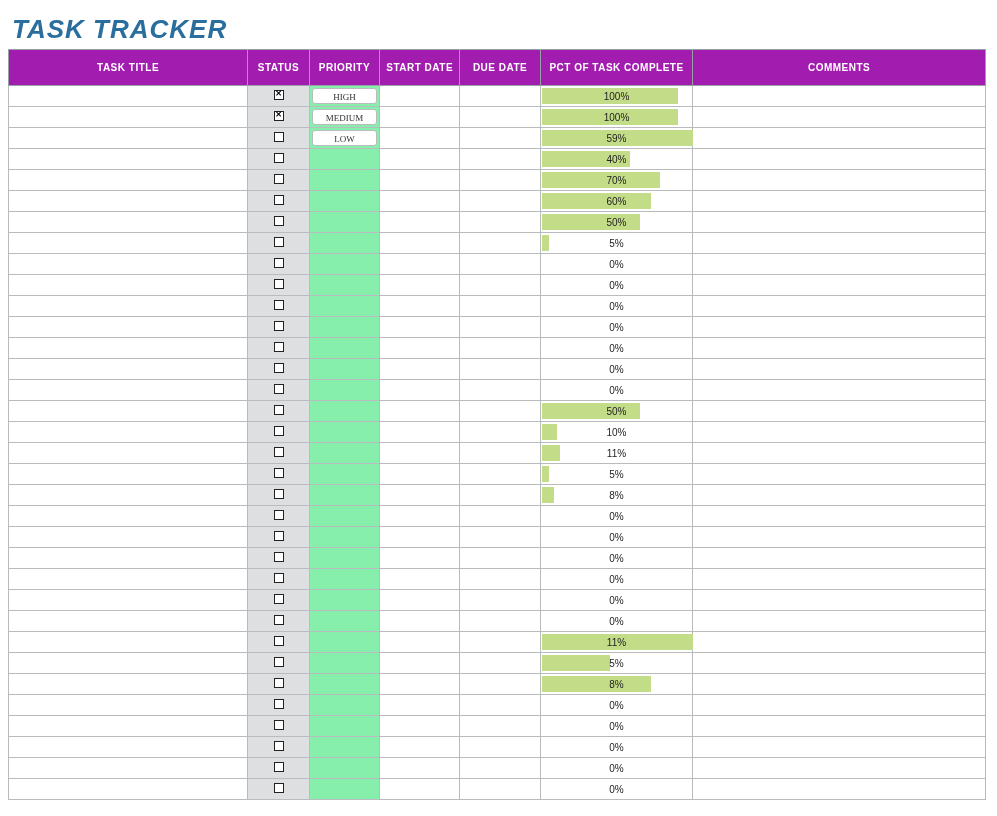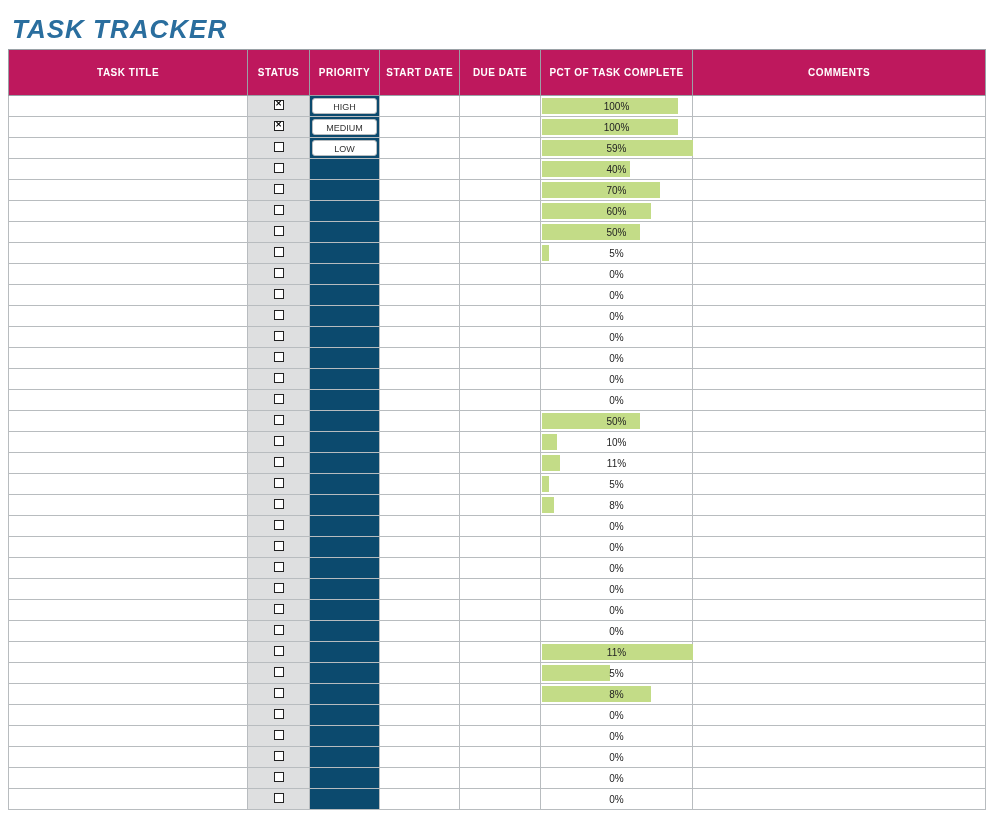--- a/index.html
+++ b/index.html
@@ -16,49 +16,49 @@
     font-size: 26px;
     letter-spacing: 1px;
     padding: 6px 4px 4px 4px;
   }
   table.tracker {
     border-collapse: collapse;
     width: 978px;
     table-layout: fixed;
   }
   table.tracker th {
-    background: #be185d;
+    background: #a21caf;
     color: #ffffff;
     font-size: 10px;
     font-weight: 700;
     letter-spacing: 0.5px;
     text-align: center;
     border: 1px solid #9aa1a6;
-    height: 46px;
+    height: 36px;
     padding: 2px 4px;
   }
   table.tracker td {
     border: 1px solid #b8bcbf;
     height: 20px;
     font-size: 10px;
     text-align: center;
     padding: 0;
     vertical-align: middle;
   }
   col.c-title    { width: 232px; }
   col.c-status   { width: 60px;  }
   col.c-priority { width: 68px;  }
   col.c-start    { width: 78px;  }
   col.c-due      { width: 78px;  }
   col.c-pct      { width: 148px; }
   col.c-comments { width: 284px; }
 
   td.c-title    { background: #ffffff; }
   td.c-status   { background: #dedfe0; }
-  td.c-priority { background: #0c4a6e; }
+  td.c-priority { background: #86efac; font-family: Liberation Serif, serif; }
   td.c-start    { background: #ffffff; }
   td.c-due      { background: #ffffff; }
   td.c-comments { background: #ffffff; }
 
   .chk {
     display: inline-block;
     width: 10px; height: 10px;
     border: 1px solid #222;
     background: #fff;
     position: relative;

